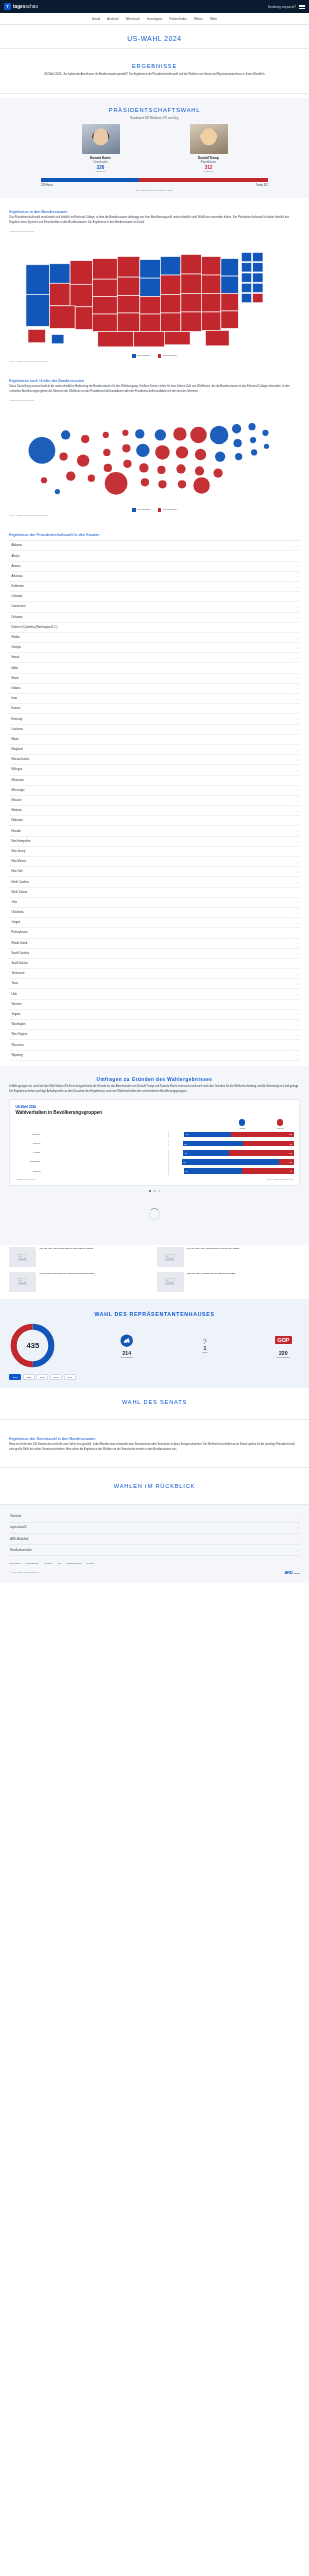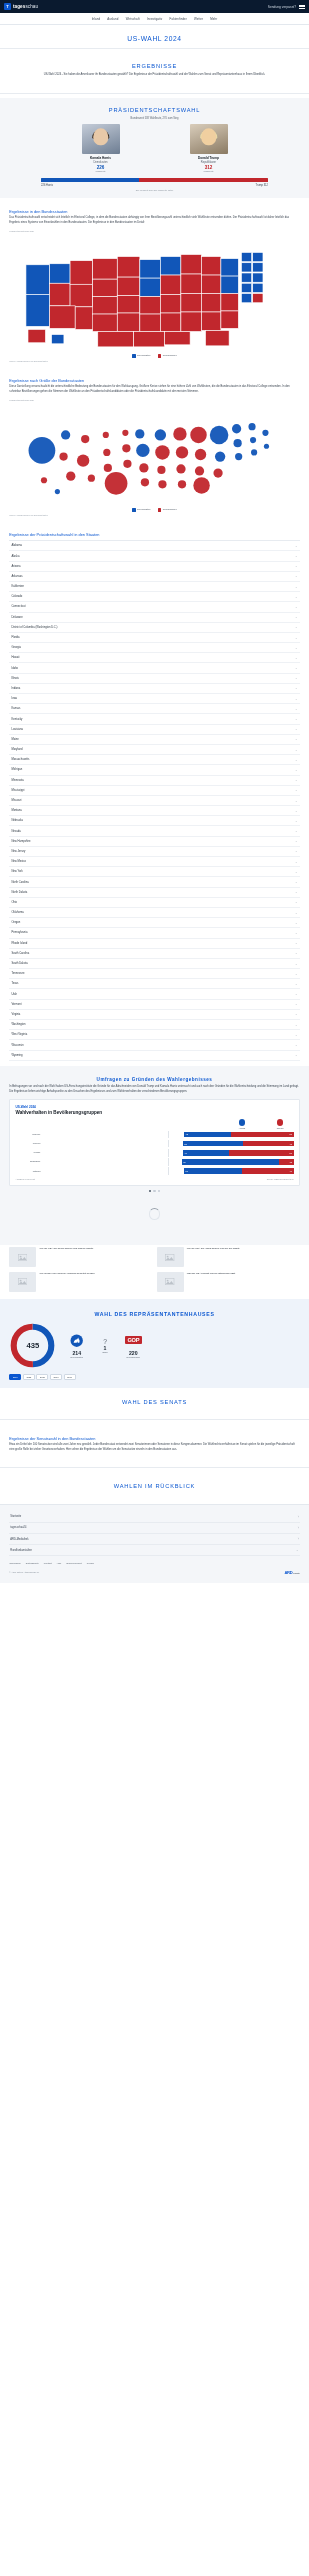--- a/index.html
+++ b/index.html
@@ -153,21 +153,21 @@
   .teaser .thumb {
     width:27px; height:20.6px; background:#e6eaef; border-radius:1px; flex:none;
     display:flex; align-items:center; justify-content:center;
   }
   .teaser .thumb svg { opacity:.45;}
   .teaser .tx { font-size:2.4px; line-height:1.55; color:#1b2530;}
 
   
   .blue-band { background:#eef3fa; padding:7.2px 9.3px 8.2px; }
   .blue-title { text-align:center; color:#0b57d0; font-size:5.2px; letter-spacing:0.7px; margin-bottom:5.2px;}
-  .house-row { display:flex; align-items:center; justify-content:flex-start; gap:4px;}
+  .house-row { display:flex; align-items:center; justify-content:space-between; gap:4px;}
   .donut { position:relative; width:47px; height:47px;}
   .donut .num {
     position:absolute; inset:0; display:flex; align-items:center; justify-content:center;
     font-size:7.7px; font-weight:bold; color:#1b2530;
   }
   .party-col { text-align:center; width:33px;}
   .party-col .logo { width:15.5px;height:15.5px; margin:0 auto; display:flex; align-items:center; justify-content:center;}
   .party-col .cnt { font-size:5.2px; font-weight:bold; margin-top:2.1px; color:#1b2530;}
   .party-col .nm { font-size:2.3px; color:#5b6571;}
   .mid-col { text-align:center; width:15.5px;}

